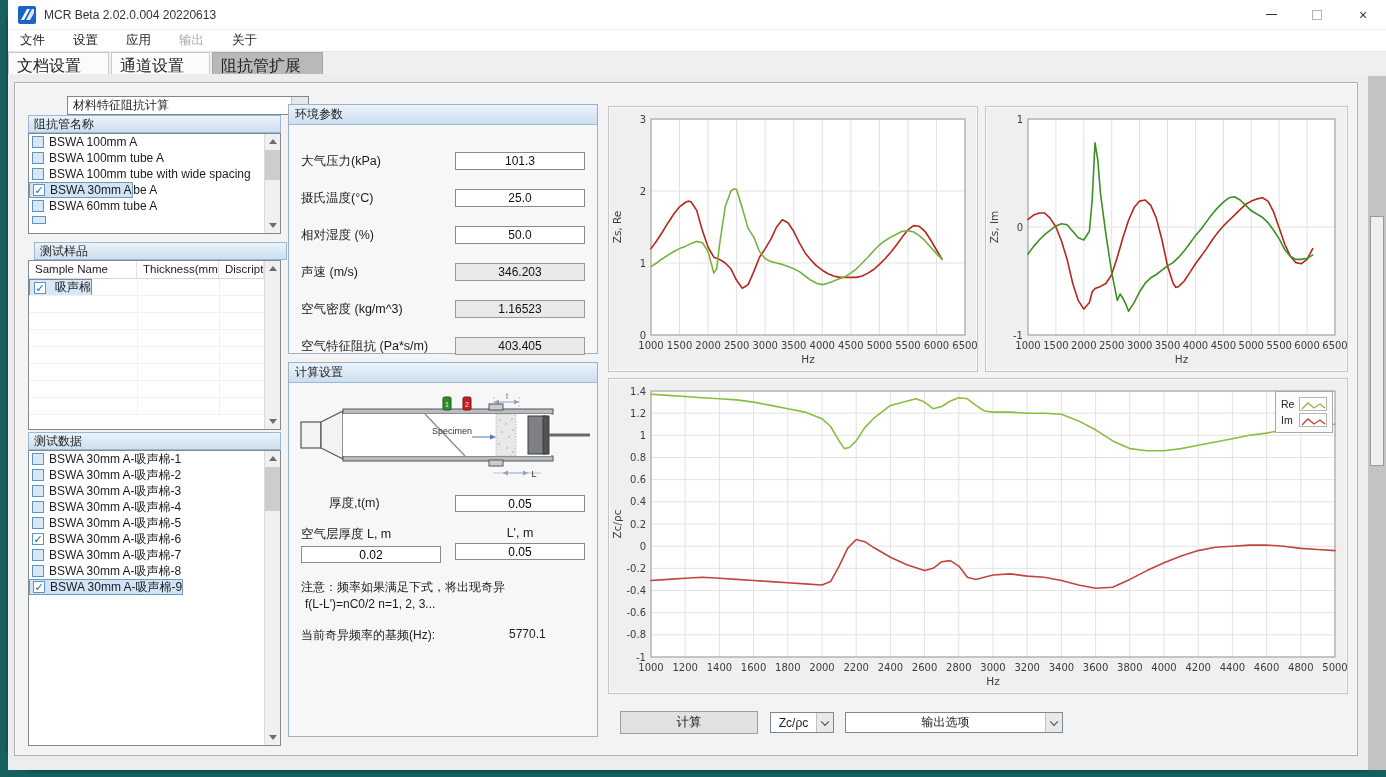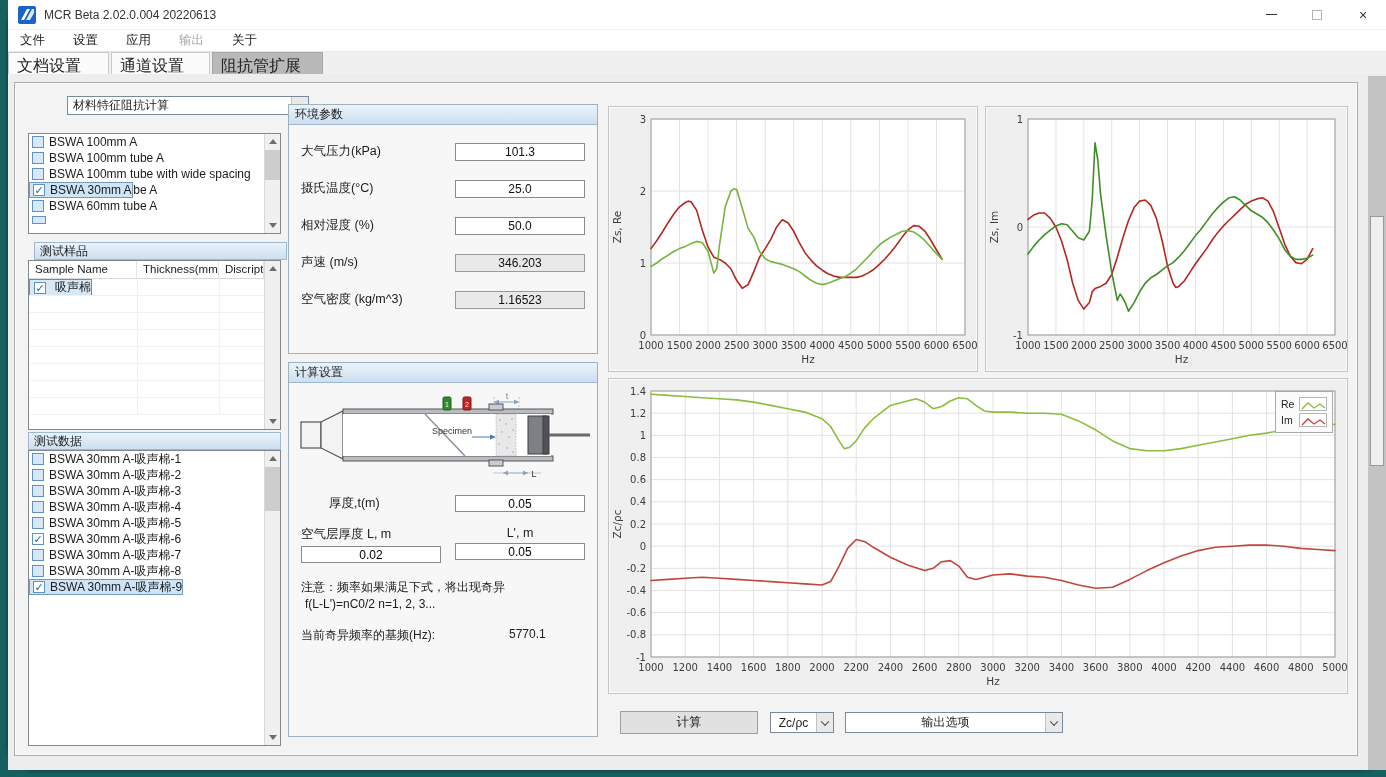--- a/index.html
+++ b/index.html
@@ -64,21 +64,21 @@
   .st-c1{width:108px}.st-c2{width:82px}.st-c3{flex:1}
   .st-row { display:flex; align-items:center; height:17px; border-bottom:1px solid #efefef; }
   .st-row.sel { background:#d7e8f7; }
   .st-row .cb { margin-left:4px; }
   .st-grid-row { height:17px; border-bottom:1px solid #f1f1f1; position:relative; }
   .st-grid-row i { position:absolute; top:0; bottom:0; width:1px; background:#f1f1f1; display:block; }
 
   
   .panel { position:absolute; background:#f7f7f7; border:1px solid #9fb0bf; }
   .panel-header { height:20px; background:linear-gradient(#eaf3fb,#cddff0); border-bottom:1px solid #9cb8d2; font-size:12px; line-height:19px; padding-left:6px; }
-  .env-row { display:flex; align-items:center; height:37px; padding:0 12px; }
+  .env-row { display:flex; align-items:flex-end; height:37px; padding:0 12px; }
   .env-row label { font-size:12.5px; color:#1b1b1b; }
   .env-row input { margin-left:auto; width:130px; height:18px; border:1px solid #8a8a8a; background:#fff; text-align:center; font-size:12px; font-family:inherit; color:#111; }
   .env-row input.ro { background:#e9e9e9; border-color:#9a9a9a; }
 
   .calc-body { padding:6px 8px 0 8px; }
   .calc-row { display:flex; align-items:center; margin-top:10px; padding:0 4px; }
   .calc-row label { font-size:12.5px;margin-left:28px; }
   .calc-row input { margin-left:auto; width:130px; height:17px; border:1px solid #8a8a8a; background:#fff; text-align:center; font-size:12px; font-family:inherit; }
   .air-grid { display:flex; margin-top:14px; padding:0 4px; }
   .air-col { display:flex; flex-direction:column; }
@@ -145,20 +145,21 @@
   <div class="main">
     <div class="outer-box"></div>
 
     <div class="combo" style="left:20px; top:22px; width:242px; height:19px;">
       <span class="combo-text">材料特征阻抗计算</span>
       <span class="combo-btn">
           <span class="chev"></span>
         </span>
     </div>
 
+    <div class="sec-header" style="left:20px; top:41px; width:253px; height:18px;">阻抗管名称</div>
     <div class="check-list" style="left:20px; top:59px; width:253px; height:101px;" id="tube-list">
       <div class="list-inner" id="tube-list-inner">
           <div class="cl-item">
             <span class="cb"></span>
             <span>BSWA 100mm A</span>
           </div>
           <div class="cl-item">
             <span class="cb"></span>
             <span>BSWA 100mm tube A</span>
           </div>
@@ -299,20 +300,24 @@
             <label>相对湿度 (%)</label>
             <input readonly="" value="50.0" style="">
           </div>
           <div class="env-row">
             <label>声速 (m/s)</label>
             <input readonly="" class="ro" value="346.203" style="">
           </div>
           <div class="env-row">
             <label>空气密度 (kg/m^3)</label>
             <input readonly="" class="ro" value="1.16523" style="">
+          </div>
+          <div class="env-row">
+            <label>空气特征阻抗 (Pa*s/m)</label>
+            <input readonly="" class="ro" value="403.405" style="">
           </div>
         </div>
     </div>
 
     <div class="panel" style="left:280px; top:288px; width:310px; height:375px;">
       <div class="panel-header">计算设置</div>
       <div class="calc-body">
         <svg width="294" height="92" viewBox="0 0 294 92">
 
           <text x="210" y="10" font-size="9" fill="#7a8aa0" text-anchor="middle">t</text>

